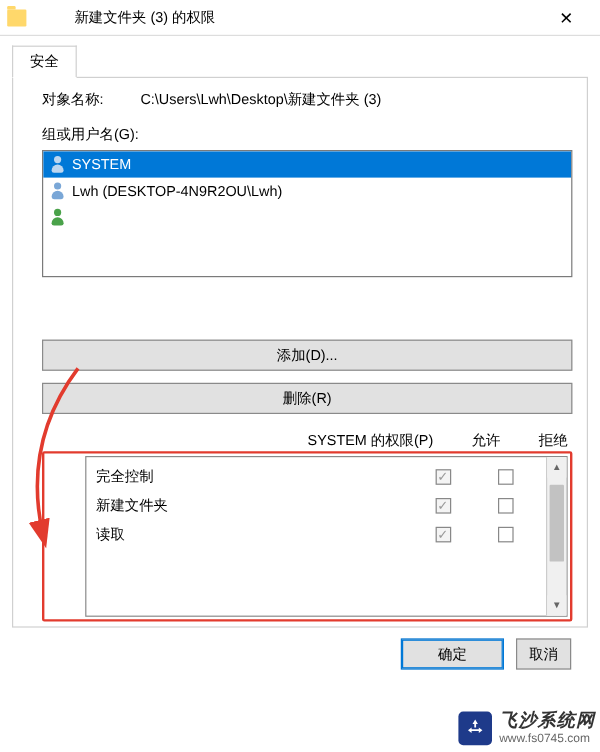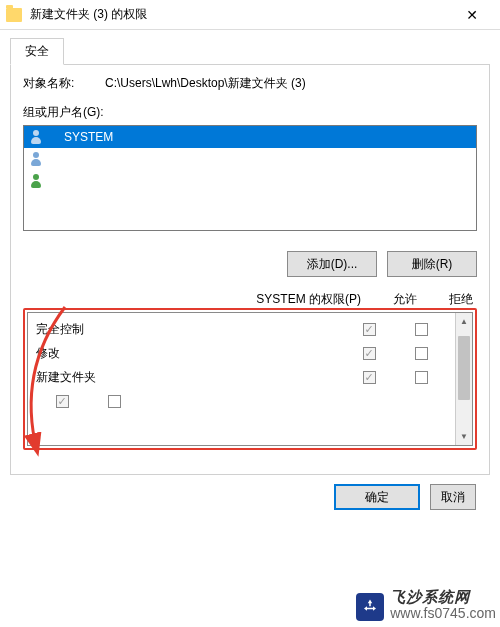--- a/index.html
+++ b/index.html
@@ -13,20 +13,21 @@
     position: relative;
     overflow: hidden;
   }
   .titlebar {
     height: 30px;
     background: #fff;
     display: flex;
     align-items: center;
     padding: 0 6px;
     border-bottom: 1px solid #ddd;
+    gap: 32px;
   }
   .titlebar .folder-icon {
     width: 16px; height: 14px;
     background: #ffd86b;
     border-radius: 1px;
     position: relative;
     margin-right: 8px;
   }
   .titlebar .folder-icon::before {
     content: "";
@@ -61,43 +62,43 @@
     padding: 4px 14px;
     font-size: 12px;
     border-bottom: 1px solid #fff;
     position: relative;
     z-index: 2;
     cursor: default;
   }
 
   .tab-panel {
     border: 1px solid #d0d0d0;
-    padding: 10px 12px 6px 12px;
+    padding: 10px 12px 6px 24px;
     position: relative;
     z-index: 1;
-    height: 411px;
+    height: 459px;
   }
 
   .row { display: flex; margin-bottom: 12px; }
   .label { min-width: 82px; }
   .value { flex: 1; }
 
   .group-label { margin: 10px 0 4px 0; }
 
   .listbox {
     border: 1px solid #7a7a7a;
     height: 106px;
     overflow: hidden;
     background: #fff;
   }
   .list-item {
     display: flex;
     align-items: center;
     padding: 3px 4px;
-    gap: 20px;
+    gap: 4px;
     cursor: default;
   }
   .list-item.selected {
     background: #0078d7;
     color: #fff;
   }
   .user-icon {
     width: 16px; height: 16px;
     position: relative;
   }
@@ -115,21 +116,22 @@
     border-radius: 5px 5px 2px 2px;
     background: #7aa7d7;
   }
   .user-icon.green .head, .user-icon.green .body { background: #4aa24a; }
   .selected .user-icon .head, .selected .user-icon .body { background: #bcd6f0; }
 
   .btnrow {
     display: flex;
     justify-content: flex-end;
     gap: 10px;
-    margin-top: 20px;
+    margin-top: 52px;
+    flex-direction: column;
   }
   .btn {
     min-width: 90px;
     height: 26px;
     border: 1px solid #8a8a8a;
     background: #e1e1e1;
     font-size: 12px;
     cursor: pointer;
     display: inline-flex;
     align-items: center;
@@ -150,20 +152,21 @@
     padding: 2px;
     margin-top: -2px;
   }
 
   .perm-table {
     border: 1px solid #8a8a8a;
     height: 134px;
     position: relative;
     background: #fff;
     display: flex;
+    margin-left: 32px;
   }
   .perm-rows {
     flex: 1;
     overflow: hidden;
     padding: 4px 0;
   }
   .perm-row {
     display: flex;
     align-items: center;
     padding: 2px 8px;
@@ -220,34 +223,34 @@
     position: absolute;
     left: -24px; top: 236px;
     pointer-events: none;
   }
 
   .watermark {
     position: absolute;
     right: 4px;
     bottom: 6px;
     display: flex;
-    align-items: flex-end;
+    align-items: flex-start;
     gap: 6px;
     color: #333;
     pointer-events: none;
   }
   .w-logo {
     width: 28px; height: 28px;
     background: #1e3a8a;
     border-radius: 4px;
     display: flex; align-items: center; justify-content: center;
   }
   .w-logo svg { width: 18px; height: 18px; }
   .w-text .big { font-size: 15px; font-weight: bold; letter-spacing: 1px; display:block; line-height:1.1; font-style: italic;}
-  .w-text .small { font-size: 14px; color: #666; display:block; line-height:1.1;}
+  .w-text .small { font-size: 10px; color: #666; display:block; line-height:1.1;}
 </style>
 </head>
 <body>
 
 <div class="titlebar">
   <div class="folder-icon"></div>
   <div class="title-text">新建文件夹 (3) 的权限</div>
   <div class="close-btn">
     <span class="close-x">✕</span>
   </div>
@@ -274,20 +277,21 @@
             <span class="head"></span>
             <span class="body"></span>
           </span>
           <span>SYSTEM</span>
         </div>
         <div class="list-item">
           <span class="user-icon ">
             <span class="head"></span>
             <span class="body"></span>
           </span>
+          <span>Lwh (DESKTOP-4N9R2OU\Lwh)</span>
         </div>
         <div class="list-item">
           <span class="user-icon green">
             <span class="head"></span>
             <span class="body"></span>
           </span>
         </div>
       </div>
 
     <div class="btnrow">
@@ -307,38 +311,30 @@
             <div class="perm-row">
               <div class="perm-name">完全控制</div>
               <div class="perm-col">
                 <span class="cb disabled checked"></span>
               </div>
               <div class="perm-col">
                 <span class="cb"></span>
               </div>
             </div>
             <div class="perm-row">
-              <div class="perm-name">修改</div>
+              <div class="perm-name">新建文件夹</div>
               <div class="perm-col">
                 <span class="cb disabled checked"></span>
               </div>
               <div class="perm-col">
                 <span class="cb"></span>
               </div>
             </div>
             <div class="perm-row">
-              <div class="perm-name">新建文件夹</div>
-              <div class="perm-col">
-                <span class="cb disabled checked"></span>
-              </div>
-              <div class="perm-col">
-                <span class="cb"></span>
-              </div>
-            </div>
-            <div class="perm-row">
+              <div class="perm-name">读取</div>
               <div class="perm-col">
                 <span class="cb disabled checked"></span>
               </div>
               <div class="perm-col">
                 <span class="cb"></span>
               </div>
             </div>
           </div>
         <div class="scrollbar">
           <div class="sb-btn">▲</div>

